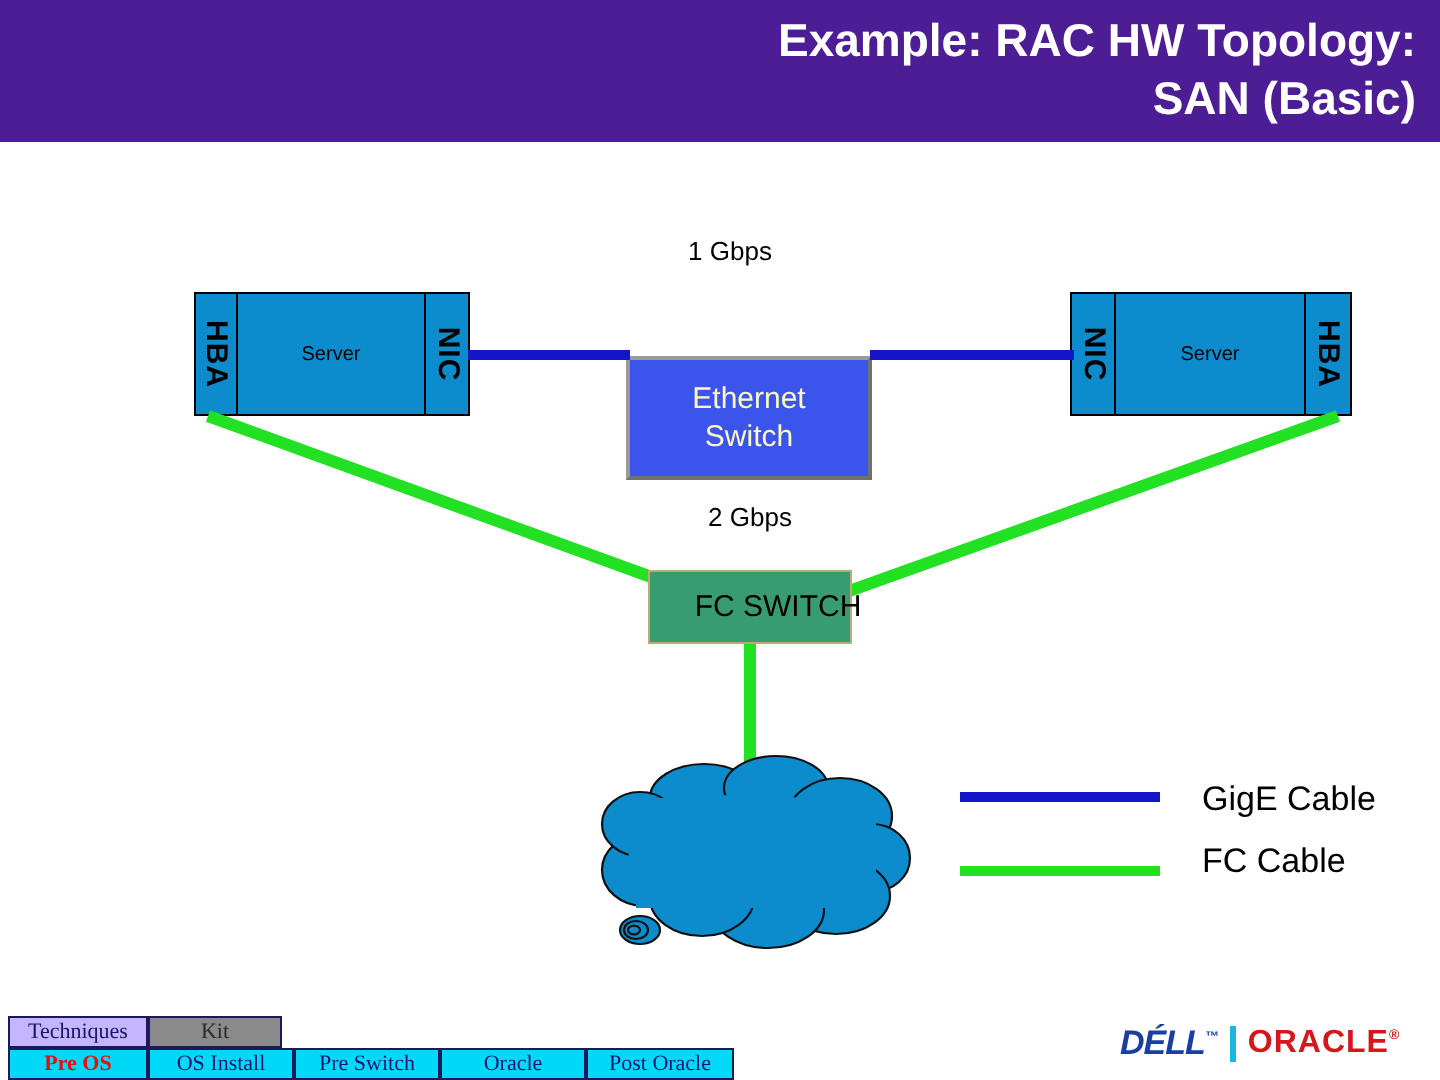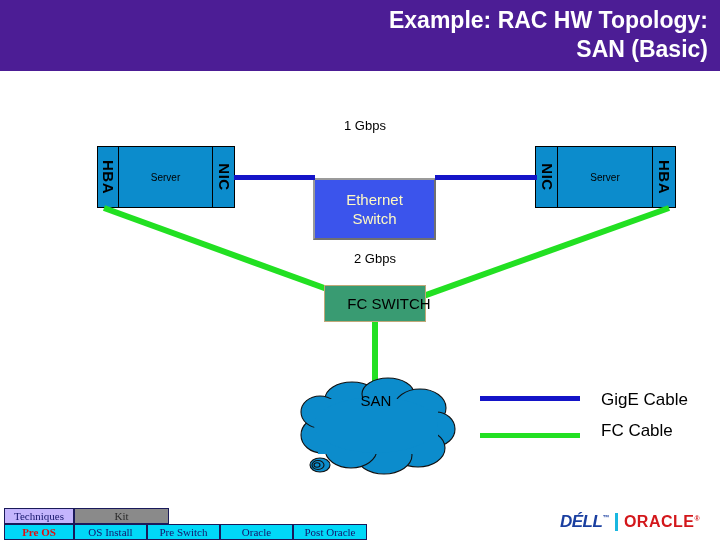--- a/index.html
+++ b/index.html
@@ -243,32 +243,31 @@
       <ellipse cx="24" cy="37" rx="19" ry="16"></ellipse>
 
       <rect x="22" y="24" width="120" height="55" stroke="none"></rect>
       <ellipse cx="80" cy="50" rx="62" ry="28" stroke="none"></ellipse>
 
       <ellipse cx="24" cy="90" rx="10" ry="7"></ellipse>
       <ellipse cx="22" cy="90" rx="6" ry="4.5" fill="#0c8ccc"></ellipse>
       <ellipse cx="21" cy="90" rx="3" ry="2.2" fill="#0c8ccc"></ellipse>
     </g>
   </svg>
-  <div id="san-label">SAN</div>
 
   <div class="legend-line" style="left:480px; top:396px; width:100px; background:#1414c8;"></div>
   <div class="legend-text" style="left:601px; top:390px;">GigE Cable</div>
 
   <div class="legend-line" style="left:480px; top:433px; width:100px; background:#22e022;"></div>
   <div class="legend-text" style="left:601px; top:421px;">FC Cable</div>
 
   <div id="nav">
 
     <div class="nav-cell nav-top-tech" style="left:4px; top:0px; width:70px;">Techniques</div>
-    <div class="nav-cell nav-top-kit" style="left:74px; top:0px; width:95px;">Kit</div>
+    <div class="nav-cell nav-top-kit" style="left:74px; top:0px; width:67px;">Kit</div>
 
     <div class="nav-cell nav-bot-active" style="left:4px; top:16px; width:70px;">Pre OS</div>
     <div class="nav-cell nav-bot" style="left:74px; top:16px; width:73px;">OS Install</div>
     <div class="nav-cell nav-bot" style="left:147px; top:16px; width:73px;">Pre Switch</div>
     <div class="nav-cell nav-bot" style="left:220px; top:16px; width:73px;">Oracle</div>
     <div class="nav-cell nav-bot" style="left:293px; top:16px; width:74px;">Post Oracle</div>
   </div>
 
   <div id="logo-area">
     <span id="dell-logo"><span>DÉLL</span><span class="sup">™</span></span>

